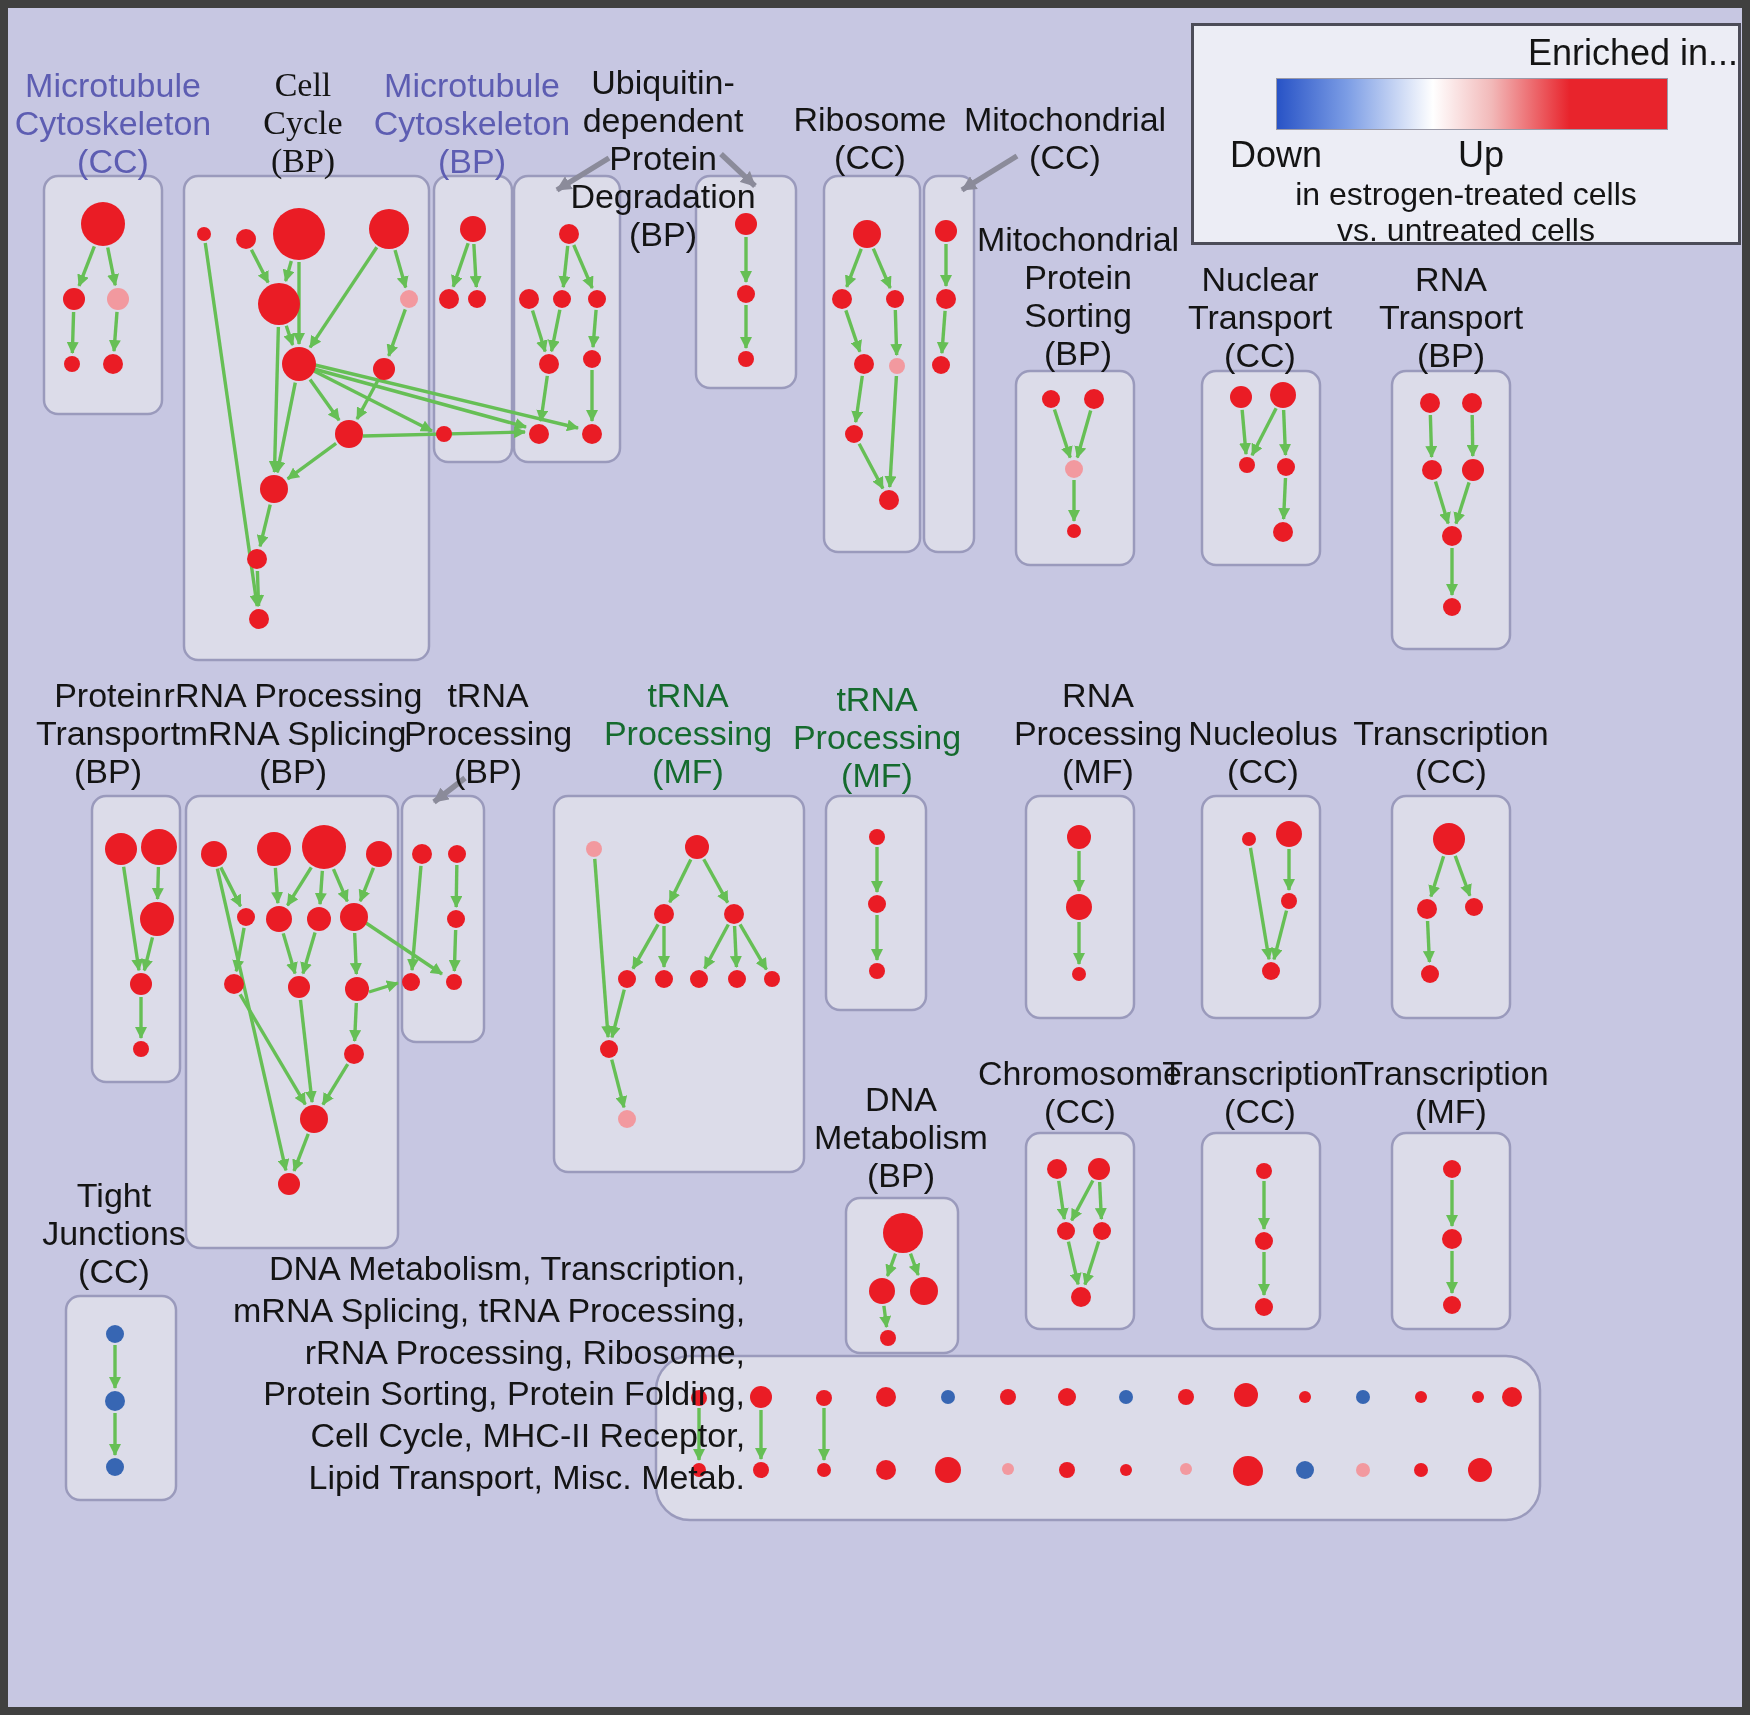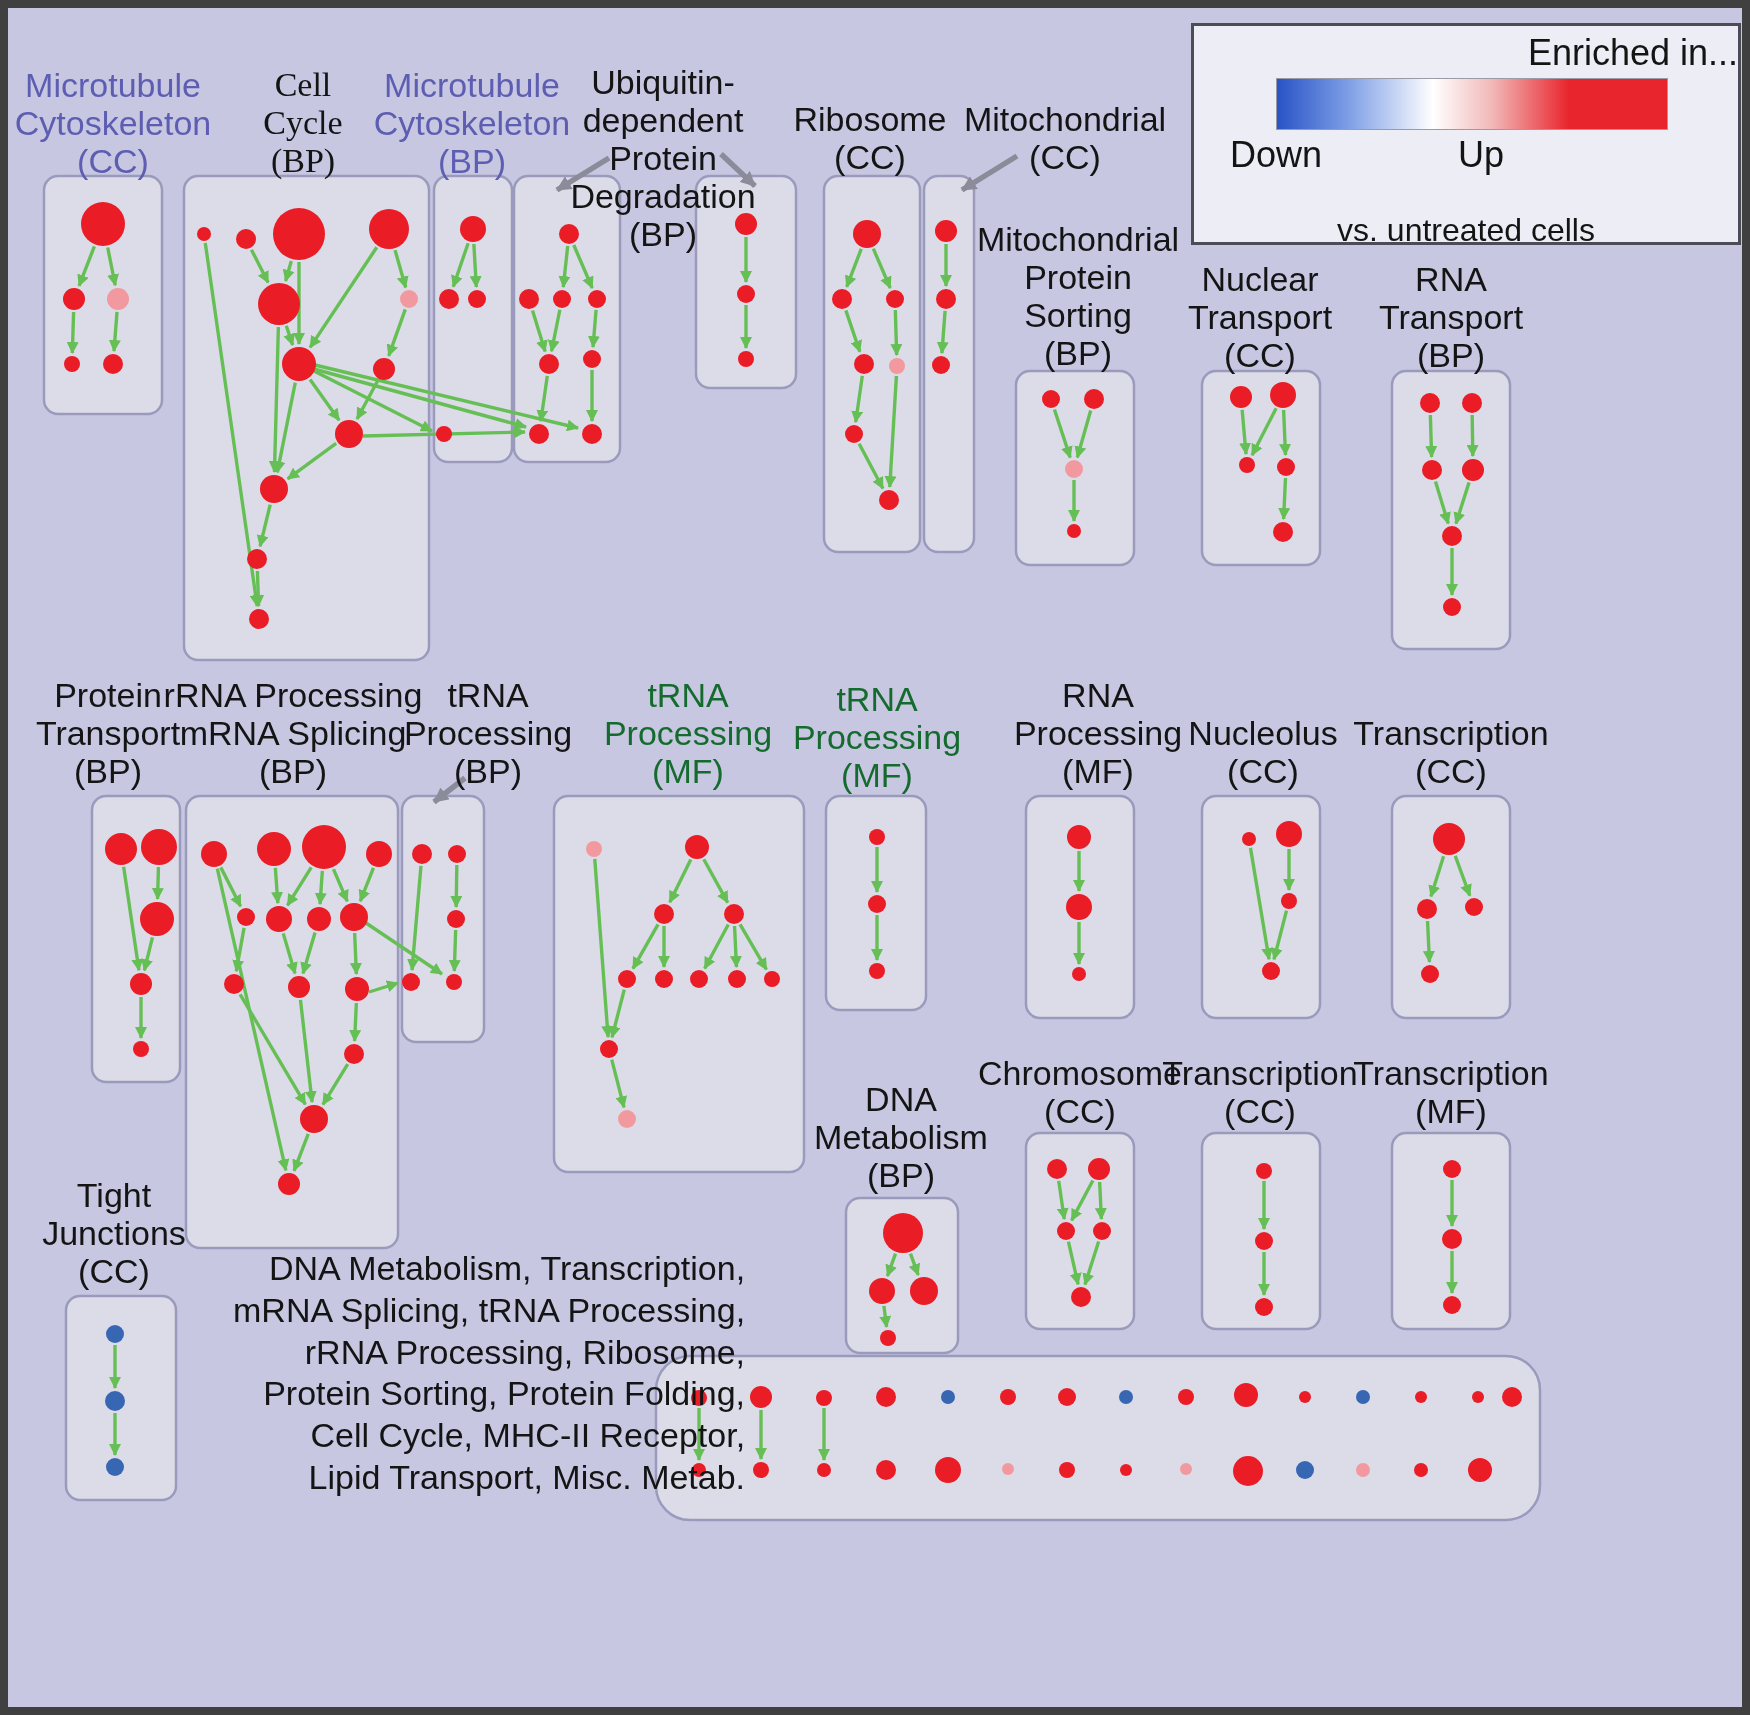--- a/index.html
+++ b/index.html
@@ -431,20 +431,21 @@
       <div class="cluster-label lbl-black" style="left: 106px; top: 1168px;">Tight
 Junctions
 (CC)</div>
     </div>
 
   <div class="legend">
     <div class="legend-title">Enriched in...</div>
     <div class="legend-bar" style="background: linear-gradient(to right, rgb(40, 83, 198) 0%, rgb(124, 157, 229) 18%, rgb(255, 255, 255) 40%, rgb(242, 185, 185) 55%, rgb(232, 36, 44) 75%, rgb(232, 36, 44) 100%);"></div>
     <span class="legend-down">Down</span>
     <span class="legend-up">Up</span>
+    <div class="legend-sub1">in estrogen-treated cells</div>
     <div class="legend-sub2">vs. untreated cells</div>
   </div>
 
   <div class="caption">DNA Metabolism, Transcription,
 mRNA Splicing, tRNA Processing,
 rRNA Processing, Ribosome,
 Protein Sorting, Protein Folding,
 Cell Cycle, MHC-II Receptor,
 Lipid Transport, Misc. Metab.</div>
 </div>

